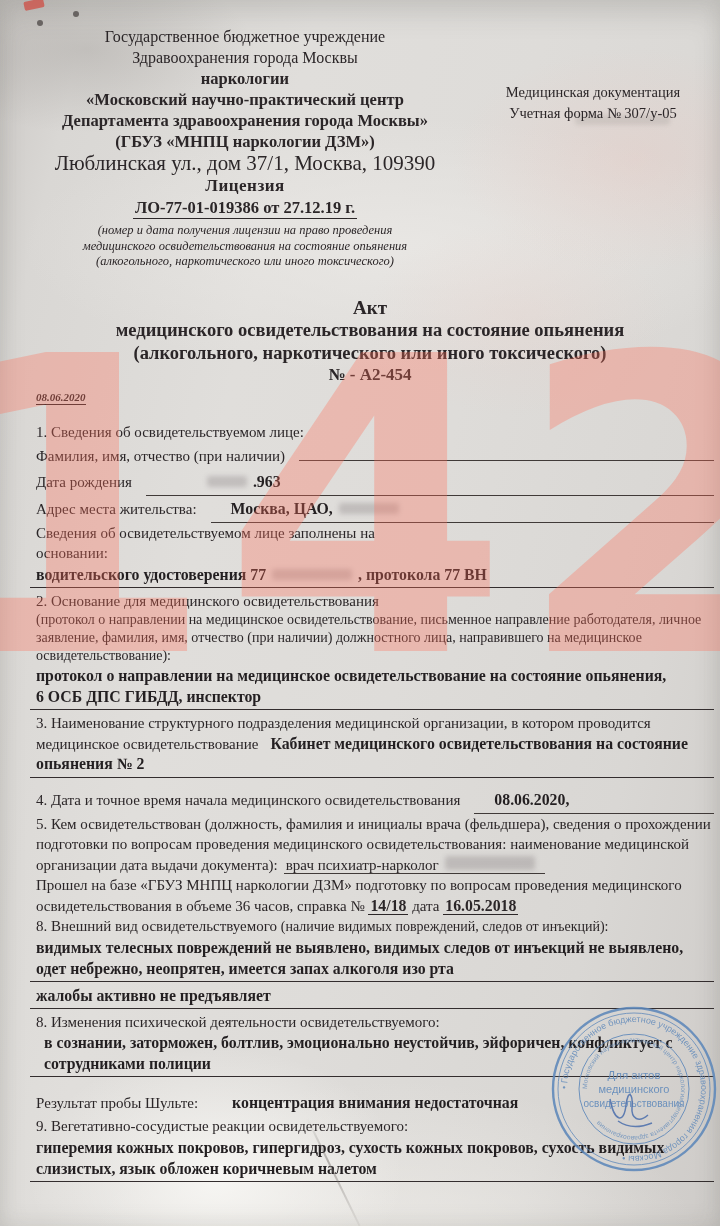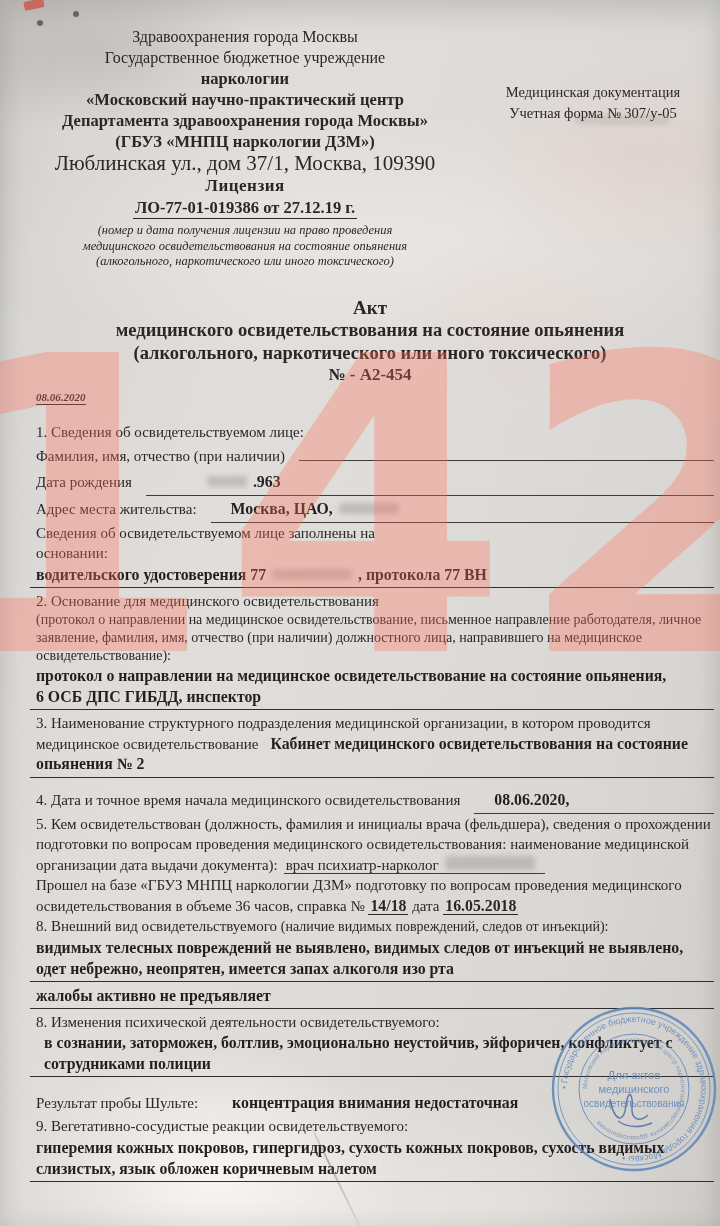--- a/index.html
+++ b/index.html
@@ -76,22 +76,22 @@
 <body>
 
 <div class="photo">
 
   <div class="red-tip"></div>
   <div class="staple st1"></div>
   <div class="staple st2"></div>
   <div class="pencil-smudge"></div>
 
   <div class="hdr-left">
+    <div class="h-reg">Государственное бюджетное учреждение</div>
     <div class="h-reg">Здравоохранения города Москвы</div>
-    <div class="h-reg">Государственное бюджетное учреждение</div>
     <div class="h-b">наркологии</div>
     <div class="h-b">«Московский научно-практический центр</div>
     <div class="h-b">Департамента здравоохранения города Москвы»</div>
     <div class="h-b">(ГБУЗ «МНПЦ наркологии ДЗМ»)</div>
     <div class="h-addr">Люблинская ул., дом 37/1, Москва, 109390</div>
     <div class="h-lic">Лицензия</div>
     <div class="h-licnum"><span>ЛО-77-01-019386  от 27.12.19 г.</span></div>
     <div class="h-note">
       <div>(номер и дата получения лицензии на право проведения</div>
       <div>медицинского освидетельствования на состояние опьянения</div>

